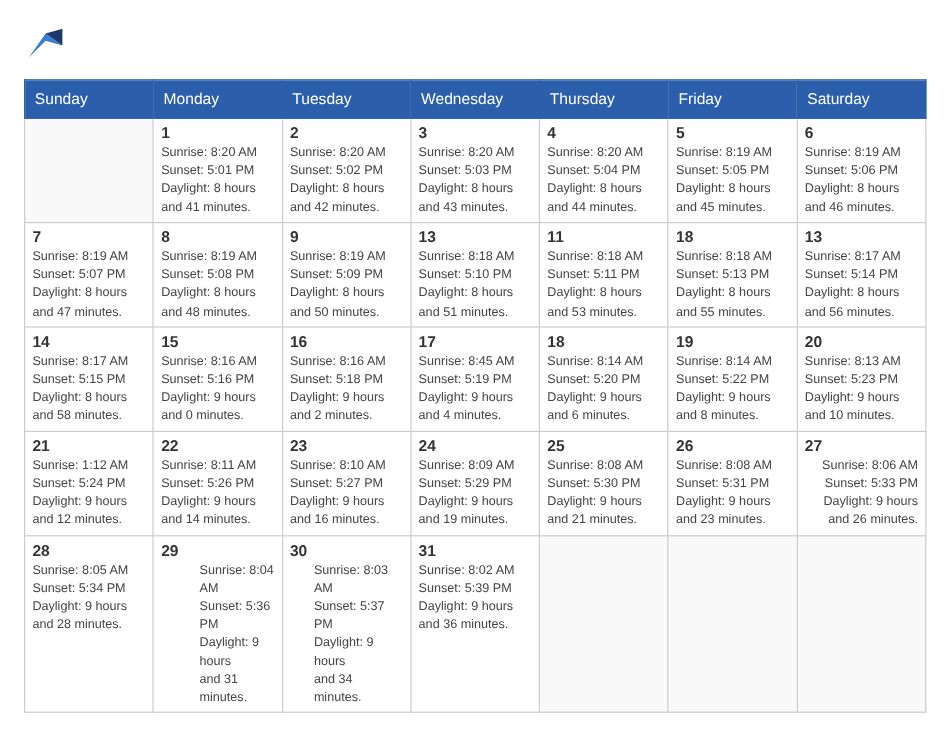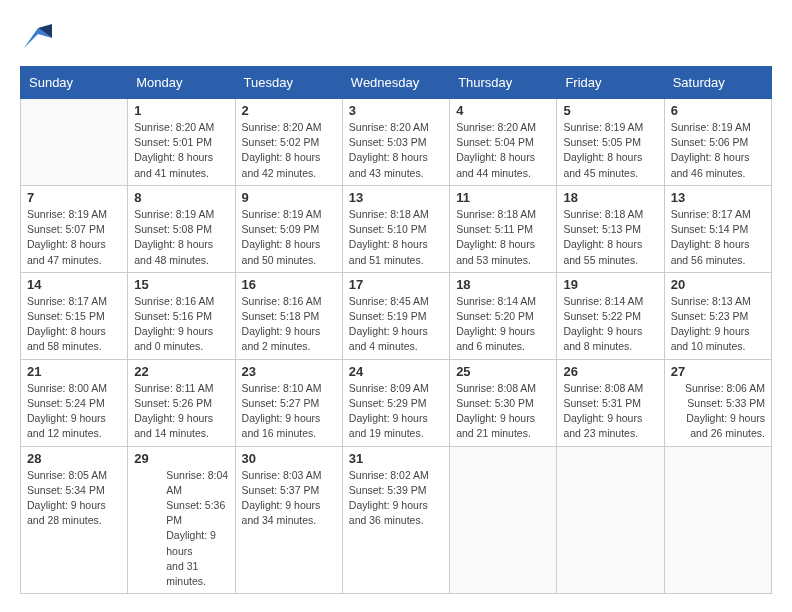--- a/index.html
+++ b/index.html
@@ -269,21 +269,21 @@
           <span class="day-num">20</span>
           <div class="day-info" style="white-space: pre-line;">Sunrise: 8:13 AM
 Sunset: 5:23 PM
 Daylight: 9 hours
 and 10 minutes.</div>
         </td>
       </tr>
       <tr>
         <td>
           <span class="day-num">21</span>
-          <div class="day-info" style="white-space: pre-line;">Sunrise: 8:00 AM
+          <div class="day-info" style="white-space: pre-line;">Sunrise: 1:12 AM
 Sunset: 5:24 PM
 Daylight: 9 hours
 and 12 minutes.</div>
         </td>
         <td>
           <span class="day-num">22</span>
           <div class="day-info" style="white-space: pre-line;">Sunrise: 8:11 AM
 Sunset: 5:26 PM
 Daylight: 9 hours
 and 14 minutes.</div>
@@ -334,21 +334,21 @@
         </td>
         <td>
           <span class="day-num">29</span>
           <div class="day-info" style="white-space: pre-line; margin-left: 32px;">Sunrise: 8:04 AM
 Sunset: 5:36 PM
 Daylight: 9 hours
 and 31 minutes.</div>
         </td>
         <td>
           <span class="day-num">30</span>
-          <div class="day-info" style="white-space: pre-line;">Sunrise: 8:03 AM
+          <div class="day-info" style="white-space: pre-line; margin-left: 20px;">Sunrise: 8:03 AM
 Sunset: 5:37 PM
 Daylight: 9 hours
 and 34 minutes.</div>
         </td>
         <td>
           <span class="day-num">31</span>
           <div class="day-info" style="white-space: pre-line;">Sunrise: 8:02 AM
 Sunset: 5:39 PM
 Daylight: 9 hours
 and 36 minutes.</div>

